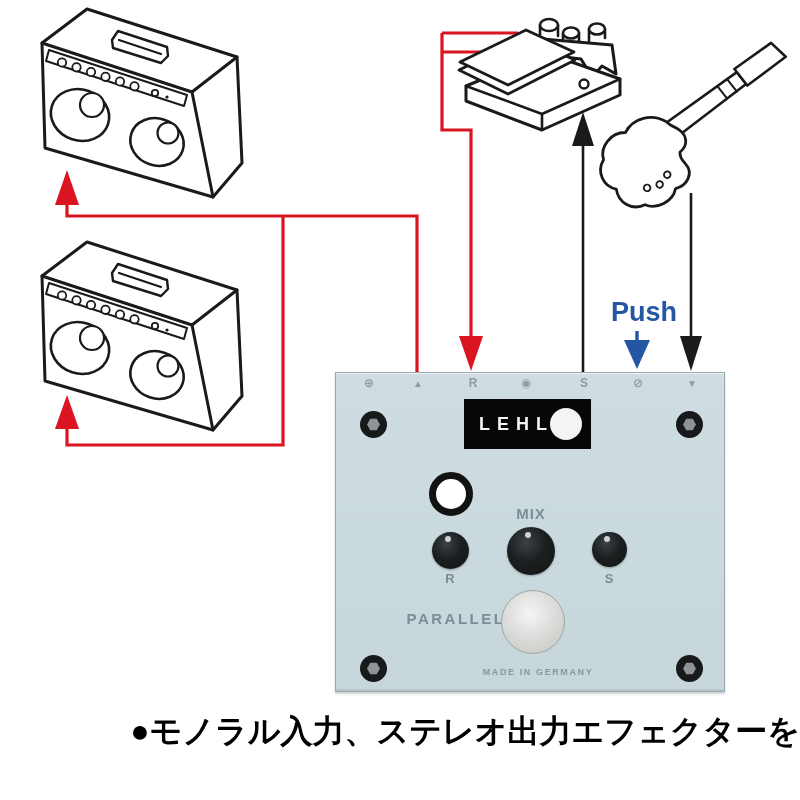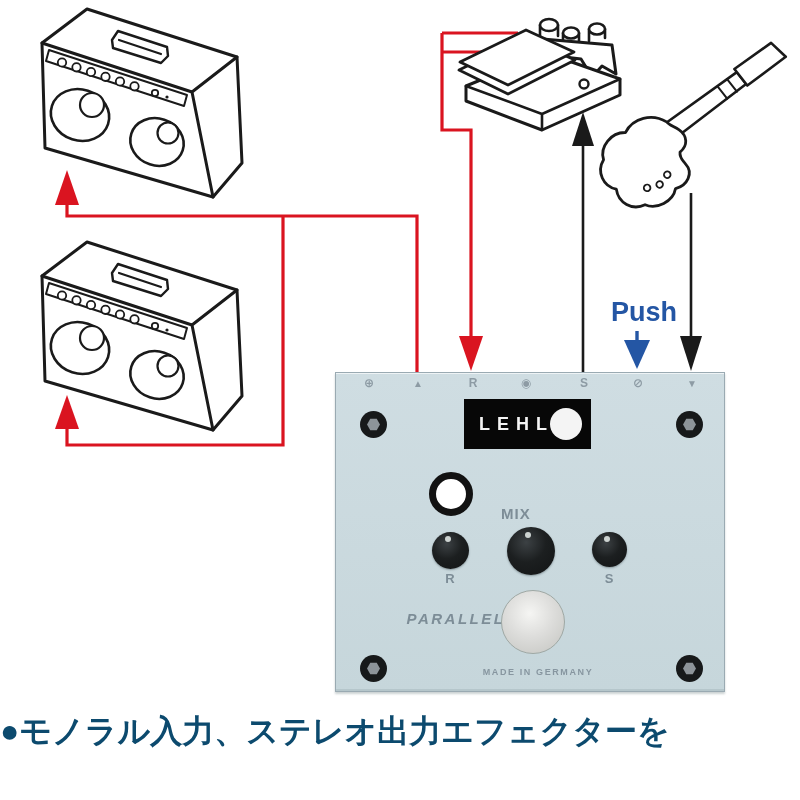--- a/index.html
+++ b/index.html
@@ -19,38 +19,38 @@
   .logo-text{position:absolute;left:15px;top:0;height:50px;line-height:50px;color:#f4f4f4;
              font-size:18px;font-weight:bold;letter-spacing:7px;}
   .logo-dot{position:absolute;right:9px;top:9px;width:32px;height:32px;border-radius:50%;background:#f4f4f4;}
   .led-btn{position:absolute;left:93px;top:99px;width:30px;height:30px;border-radius:50%;
            border:7px solid #121212;background:#ffffff;}
   .knob{position:absolute;border-radius:50%;
         background:radial-gradient(circle at 40% 32%,#3c4144 0%,#1c1f20 45%,#121415 100%);
         box-shadow:0 1px 2px rgba(40,55,60,.4);}
   .knob .dot{position:absolute;width:6px;height:6px;border-radius:50%;background:#cdd3d1;}
   .pedal-label{position:absolute;color:#7d8d97;font-weight:bold;}
-  .lbl-mix{left:165px;top:132px;width:60px;text-align:left;font-size:15px;letter-spacing:1px;}
+  .lbl-mix{left:165px;top:132px;width:60px;text-align:center;font-size:15px;letter-spacing:1px;}
   .lbl-r{left:101px;top:198px;width:26px;text-align:center;font-size:13px;}
   .lbl-s{left:260px;top:198px;width:26px;text-align:center;font-size:13px;}
-  .lbl-mode{left:60px;top:237px;width:120px;text-align:center;font-size:15px;letter-spacing:2.5px;font-style:italic;}
+  .lbl-mode{left:60px;top:237px;width:120px;text-align:center;font-size:15px;letter-spacing:2.5px;}
   .lbl-made{left:16px;right:0;top:294px;text-align:center;font-size:9px;letter-spacing:1.6px;color:#8796a0;font-weight:bold;}
   .footswitch{position:absolute;left:165px;top:217px;width:64px;height:64px;border-radius:50%;
               background:radial-gradient(circle at 45% 36%,#f5f5f3 0%,#dddddb 45%,#c3c4c0 100%);
               border:1px solid #9fa8a4;box-sizing:border-box;}
   .screw{position:absolute;width:27px;height:27px;border-radius:50%;background:#17191a;}
   .screw .hex{position:absolute;left:7px;top:7px;width:13px;height:13px;background:#8d9499;
               clip-path:polygon(25% 5%,75% 5%,100% 50%,75% 95%,25% 95%,0% 50%);}
 
   
   .push{position:absolute;left:597px;top:297px;width:80px;text-align:right;
         font-size:27px;font-weight:bold;color:#2456a4;}
 
   
-  .caption{position:absolute;left:0;top:712px;width:800px;text-align:left;color:#0c4a6e;
+  .caption{position:absolute;left:0;top:712px;width:800px;text-align:right;color:#000000;
            font-weight:900;font-size:32px;line-height:39px;letter-spacing:0;}
 </style>
 </head>
 <body>
 <div id="canvas">
 
 <svg id="scene" width="800" height="800" viewBox="0 0 800 800">
   <defs>
     <g id="amp-symbol" fill="#ffffff" stroke="#1a1a1a" stroke-linejoin="round" stroke-linecap="round">
 

